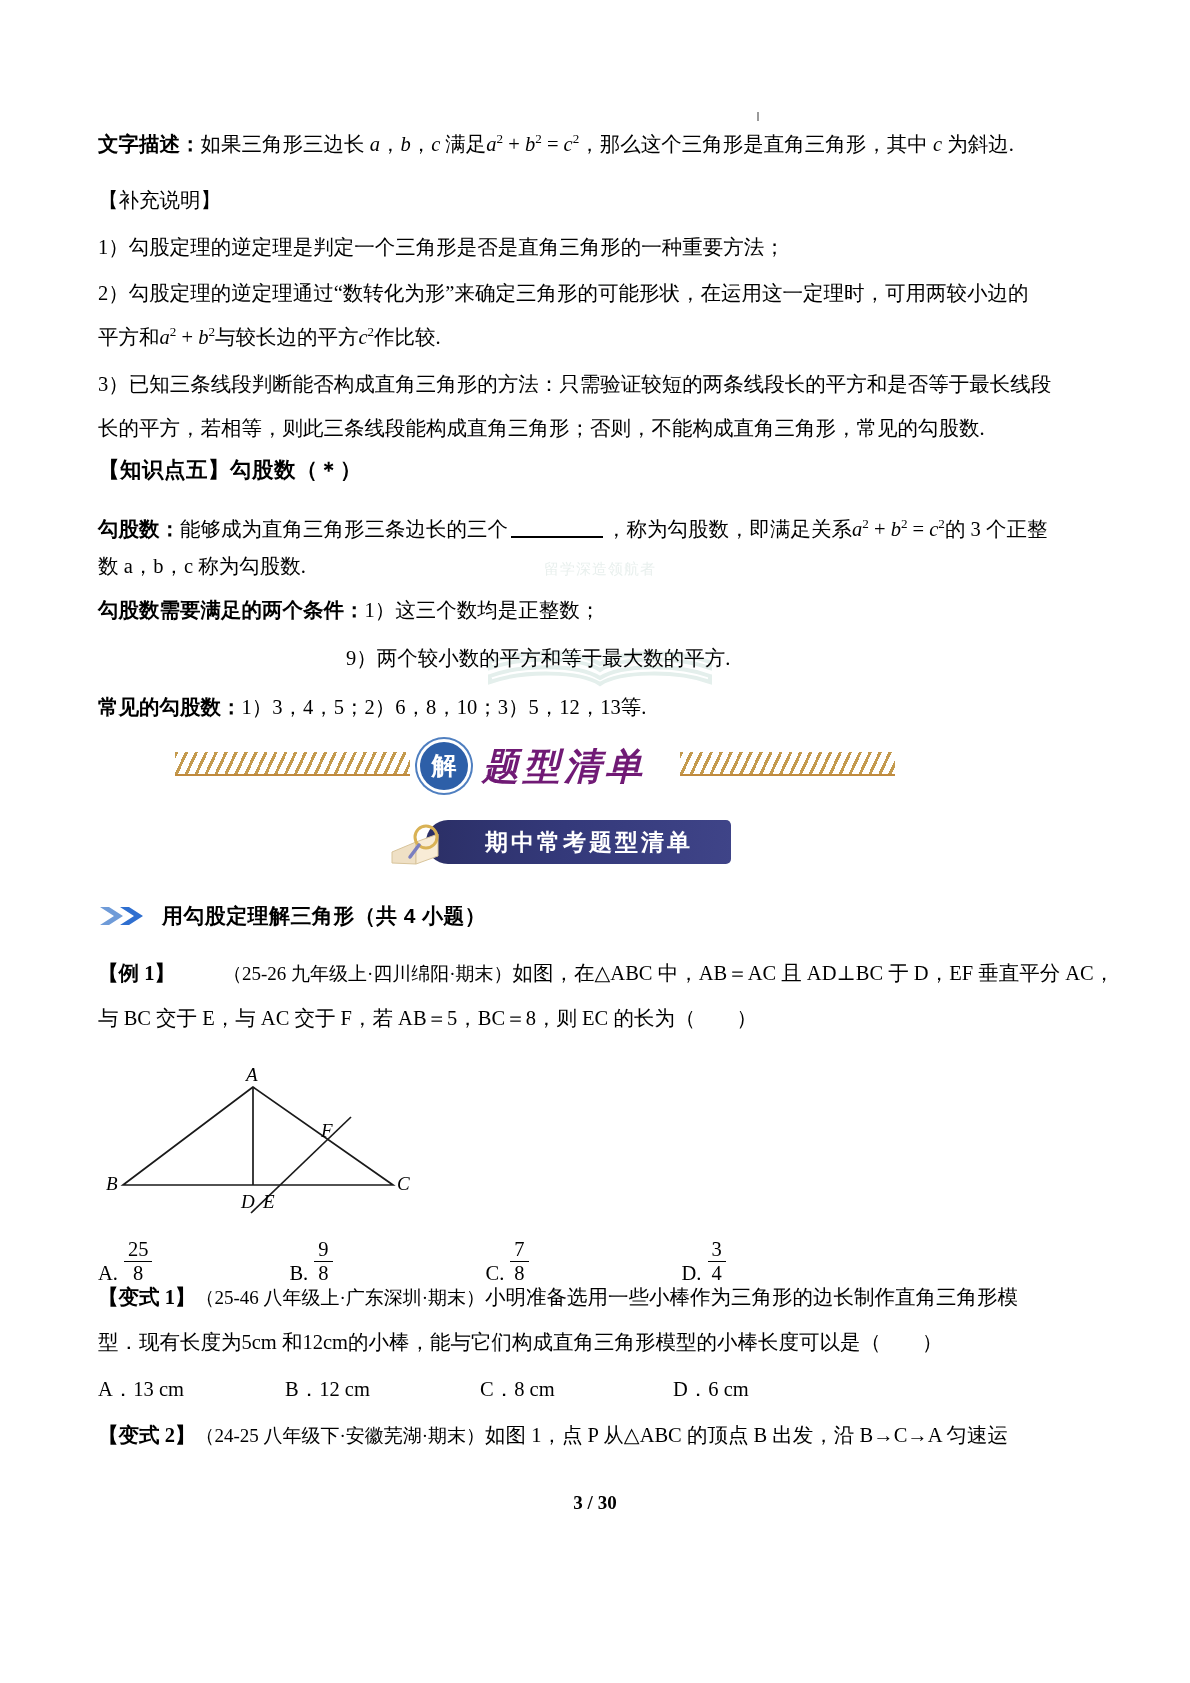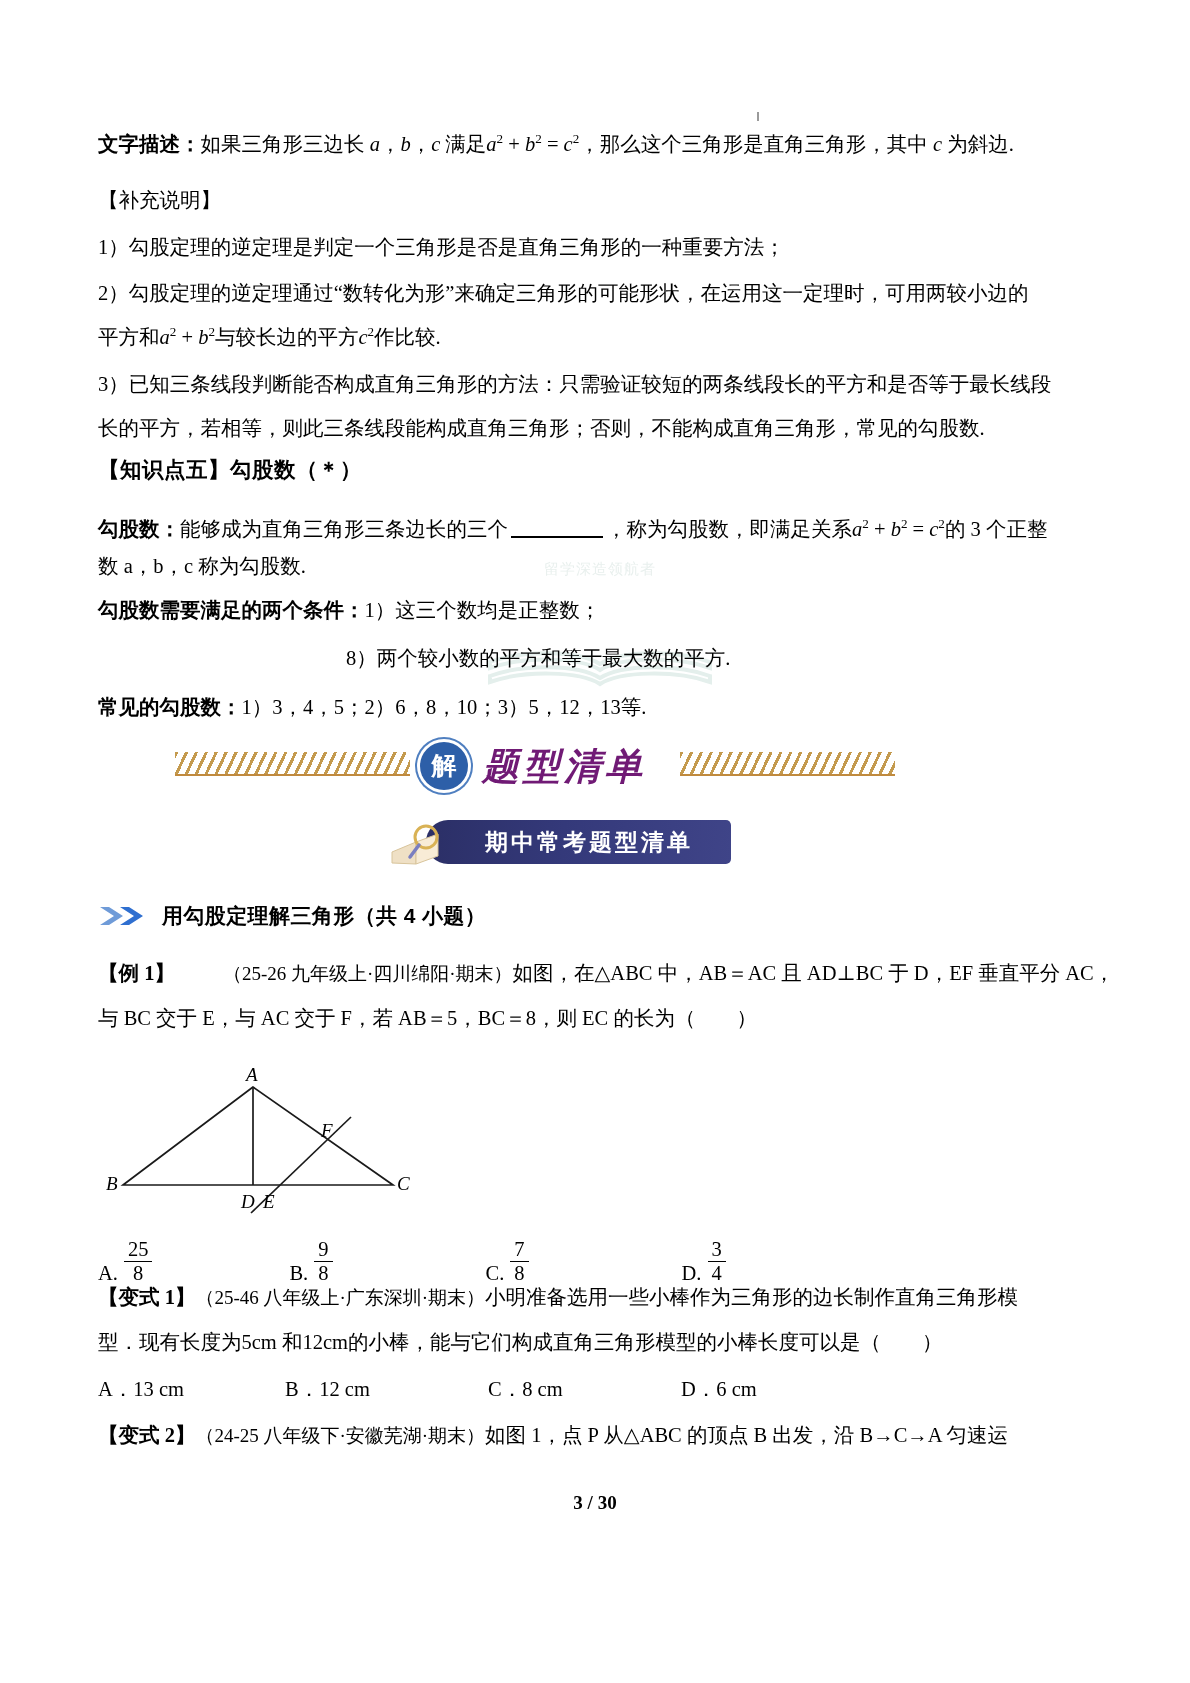--- a/index.html
+++ b/index.html
@@ -299,21 +299,21 @@
 
     <div class="para" style="top:510px;left:0;margin-top:9px;">
       <span class="b cn">勾股数：</span><span class="cn">能够成为直角三角形三条边长的三个</span><span class="blank-u"></span><span class="cn">，称为勾股数，即满足关系</span><span><span class="mi">a</span><sup class="exp">2</sup><span class="mn"> + </span><span class="mi">b</span><sup class="exp">2</sup><span class="mn"> = </span><span class="mi">c</span><sup class="exp">2</sup></span><span class="cn">的 3 个正整</span>
     </div>
 
     <div class="para cn" style="top:556px;left:0;">数 a，b，c 称为勾股数.</div>
 
     <div class="para" style="top:600px;left:0;">
       <span class="b cn">勾股数需要满足的两个条件：</span><span class="cn">1）这三个数均是正整数；</span>
     </div>
-    <div class="para cn" style="top:648px;left:248px;">8）两个较小数的平方和等于最大数的平方.</div>
+    <div class="para cn" style="top:648px;left:248px;">9）两个较小数的平方和等于最大数的平方.</div>
 
     <div class="para" style="top:697px;left:0;">
       <span class="b cn">常见的勾股数：</span><span class="cn">1）3，4，5；2）6，8，10；3）5，12，13等.</span>
     </div>
 
     <div class="sec-head">
       <svg class="chev" width="54" height="24" viewBox="0 0 54 24">
         <path d="M2 3 L16 12 L2 21 L11 21 L25 12 L11 3 Z" fill="#6f9bd8"></path>
         <path d="M22 3 L36 12 L22 21 L31 21 L45 12 L31 3 Z" fill="#2f6fd0"></path>
       </svg><span class="sec-label cn">用勾股定理解三角形（共 4 小题）</span>
@@ -351,21 +351,21 @@
         <span class="lab mn">D.</span><span class="frac"><span class="num">3</span><span class="den">4</span></span>
       </span>
     </div>
 
     <div class="para" style="top:1287px;left:0;">
       <span class="b cn">【变式 1】</span><span class="cn" style="font-size:19px;">（25-46 八年级上·广东深圳·期末）</span><span class="cn">小明准备选用一些小棒作为三角形的边长制作直角三角形模</span>
     </div>
     <div class="para cn" style="top:1332px;left:0;">型．现有长度为5cm 和12cm的小棒，能与它们构成直角三角形模型的小棒长度可以是（　　）</div>
 
     <div class="para" style="top:1379px;left:0;">
-      <span class="cn" style="display:inline-block;width:187px;">A．13 cm</span><span class="cn" style="display:inline-block;width:195px;">B．12 cm</span><span class="cn" style="display:inline-block;width:193px;margin-left:8px;">C．8 cm</span><span class="cn" style="display:inline-block;">D．6 cm</span>
+      <span class="cn" style="display:inline-block;width:187px;">A．13 cm</span><span class="cn" style="display:inline-block;width:195px;">B．12 cm</span><span class="cn" style="display:inline-block;width:193px;">C．8 cm</span><span class="cn" style="display:inline-block;">D．6 cm</span>
     </div>
 
     <div class="para" style="top:1425px;left:0;">
       <span class="b cn">【变式 2】</span><span class="cn" style="font-size:19px;">（24-25 八年级下·安徽芜湖·期末）</span><span class="cn">如图 1，点 P 从△ABC 的顶点 B 出发，沿 B→C→A 匀速运</span>
     </div>
   </div>
 
   <div class="band">
     <div class="hatch left"></div>
     <div class="emblem">解</div>

